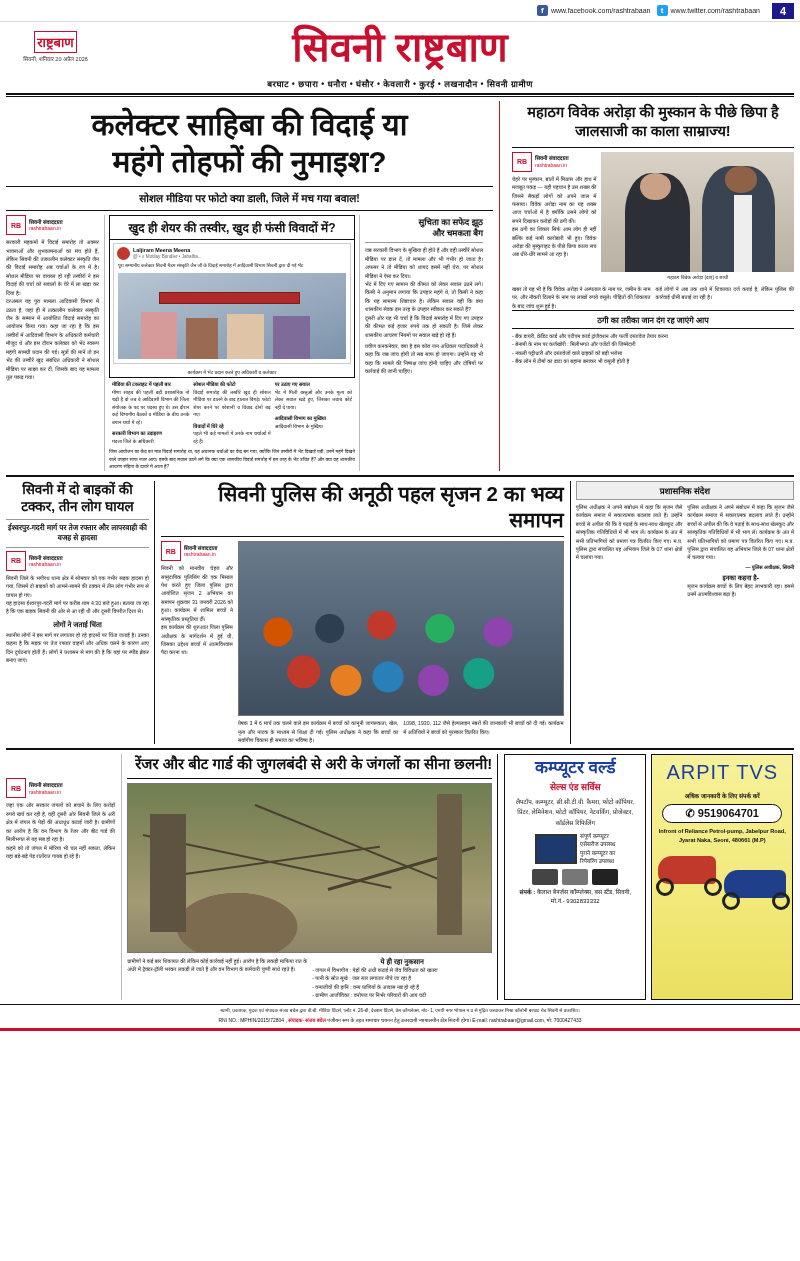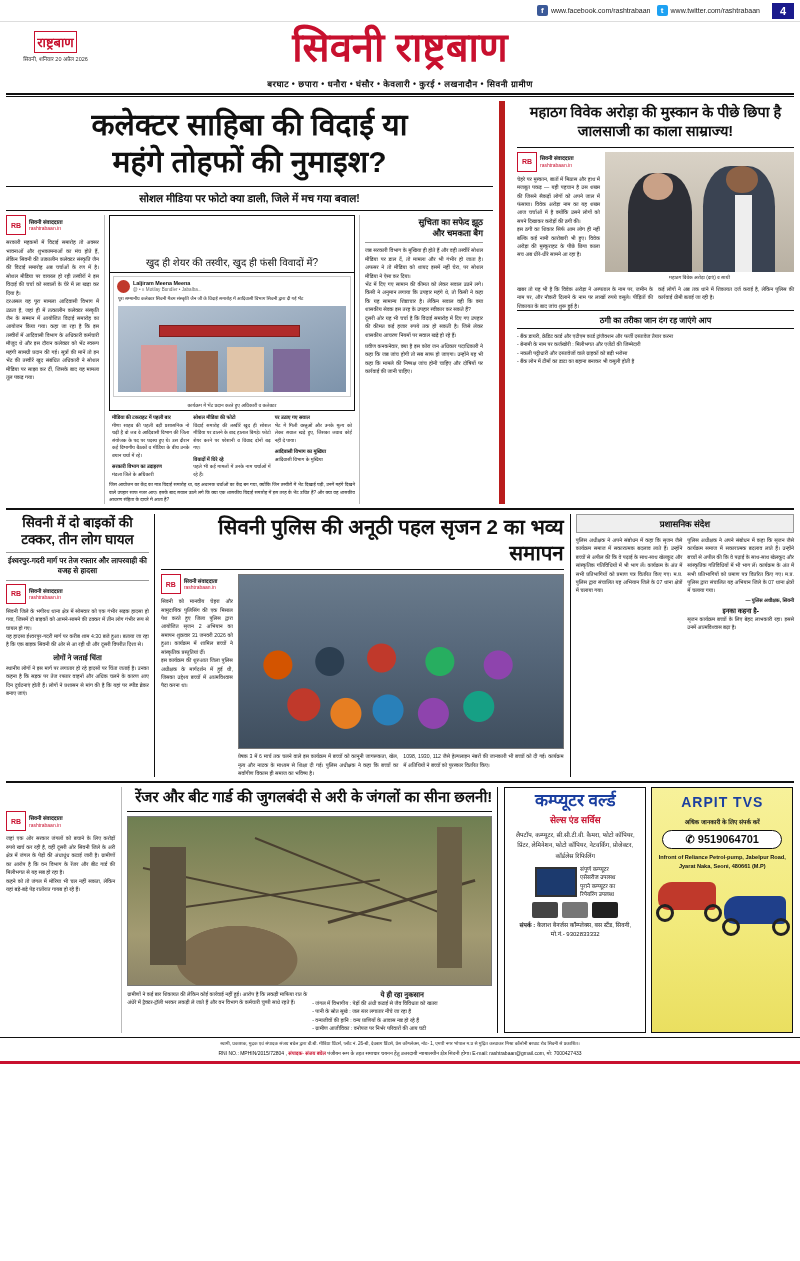--- a/index.html
+++ b/index.html
@@ -84,23 +84,22 @@
   .subhead {
     text-align:center; font-size:10.5px; font-weight:bold; margin:4px 0 5px 0;
   }
   .rightheadline {
     font-size:14.5px; font-weight:bold; line-height:1.3; text-align:center;
     color:#111; padding:2px 2px;
   }
 
   .boxcard { border:1px solid #111; }
   .boxtitle {
-    font-size:10px; font-weight:normal; text-align:center; padding:3px 2px;
+    font-size:12px; font-weight:bold; text-align:center; padding:3px 2px;
     border-bottom:1px solid #111;
-    margin-top:36px;
   }
 
   .photo {
     background:linear-gradient(160deg,#b9c6d4,#7d93ab);
     position:relative; overflow:hidden;
   }
   .cap { font-size:4.8px; text-align:center; padding:2px 2px; color:#222; }
 
   .tweetcard { border:1px solid #ccc; margin:3px; background:#fff; }
   .tw-head { display:flex; gap:3px; padding:3px; align-items:flex-start; }
@@ -172,21 +171,21 @@
   .adbox { border:1px solid #111; }
   .ad-cw-title { color:#1b3fa0; font-size:17px; font-weight:bold; text-align:center; line-height:1.1; }
   .ad-cw-sub { color:#c8102e; font-size:9px; font-weight:bold; text-align:center; margin-top:2px;}
   .ad-cw-list { font-size:6.2px; text-align:center; line-height:1.65; padding:4px 3px; }
   .ad-cw-foot { font-size:6px; text-align:center; line-height:1.5; padding:3px; }
 
   .ad-tvs {
     background:linear-gradient(180deg,#f7f19a 0%, #f2ea7c 55%, #eadf60 100%);
     border:1px solid #111; position:relative; overflow:hidden;
   }
-  .tvs-logo { font-size:14px; font-weight:bold; color:#1b3fa0; text-align:center; padding-top:6px; letter-spacing:1px;}
+  .tvs-logo { font-size:20px; font-weight:normal; color:#1b3fa0; text-align:center; padding-top:6px; letter-spacing:1px;}
   .tvs-sub { font-size:6px; text-align:center; margin-top:8px; font-weight:bold; }
   .tvs-phone {
     background:#fff; border:1px solid #111; border-radius:10px; font-size:11px;
     font-weight:bold; text-align:center; margin:4px 10px; padding:2px;
   }
   .tvs-addr { font-size:5.6px; text-align:center; line-height:1.5; font-weight:bold; }
 
   
   .footer { margin-top:4px; border-top:1px solid #111; padding:3px 6px; }
   .f1 { font-size:4.6px; text-align:center; color:#222; line-height:1.5; }
@@ -311,21 +310,21 @@
             </div>
             <div class="thinline"></div>
             <div class="body-txt" style="white-space:pre-line">जब सरकारी विभाग के मुखिया ही होते हैं और वही तस्वीरें सोशल मीडिया पर डाल दें, तो मामला और भी गंभीर हो जाता है। अफसर ने तो मीडिया को शायद इसमें नहीं घेरा, पर सोशल मीडिया ने ऐसा कर दिया।
 भेंट में दिए गए सामान की कीमत को लेकर सवाल उठने लगे। किसी ने अनुमान लगाया कि उपहार महंगे थे, तो किसी ने कहा कि यह सामान्य शिष्टाचार है। लेकिन सवाल वही कि क्या शासकीय सेवक इस तरह के उपहार स्वीकार कर सकते हैं?
 दूसरी ओर यह भी चर्चा है कि विदाई समारोह में दिए गए उपहार की कीमत कई हजार रुपये तक हो सकती है। जिसे लेकर शासकीय आचरण नियमों पर सवाल खड़े हो रहे हैं।</div>
             <div class="body-txt" style="margin-top:3px">प्रवीण कनकनेवार, क्या है इस कोरा जन अधिकार पदाधिकारी ने कहा कि जब जांच होगी तो सब साफ हो जाएगा। उन्होंने यह भी कहा कि मामले की निष्पक्ष जांच होनी चाहिए और दोषियों पर कार्रवाई की जानी चाहिए।</div>
           </div>
         </div>
       </div>
 
-      <div class="secA-right" style="border-left:6px solid #b91c1c; padding-left:12px;">
+      <div class="secA-right" style="border-left:1px solid #b91c1c; padding-left:12px;">
         <div class="rightheadline">महाठग विवेक अरोड़ा की मुस्कान के पीछे छिपा है जालसाजी का काला साम्राज्य!</div>
         <div class="hr"></div>
         <div style="display:flex; gap:5px;">
           <div style="width:86px;">
             <div class="bureau">
               <div class="bx">RB</div>
               <div class="bt">
                 <div>सिवनी संवाददाता</div>
                 <div class="site">rashtrabaan.in</div>
               </div>

